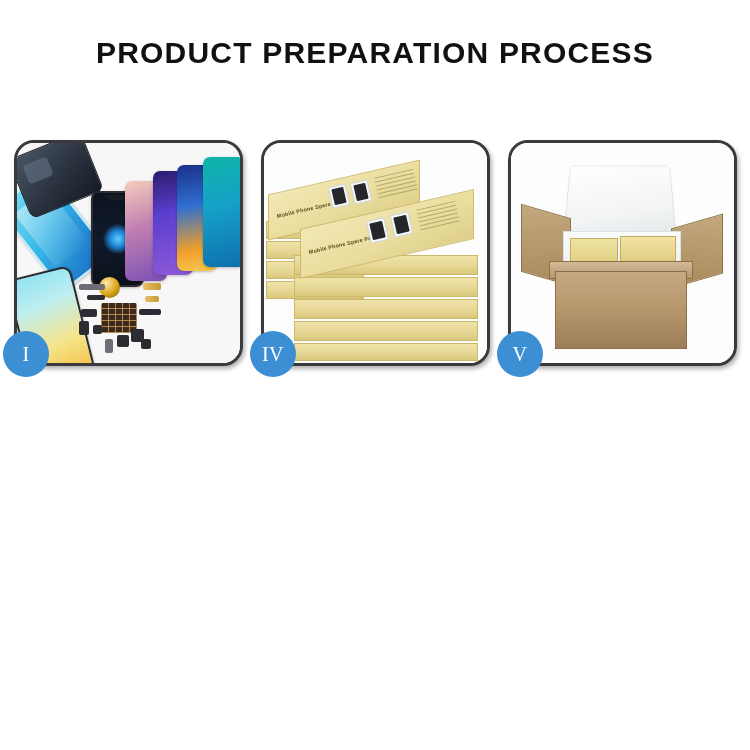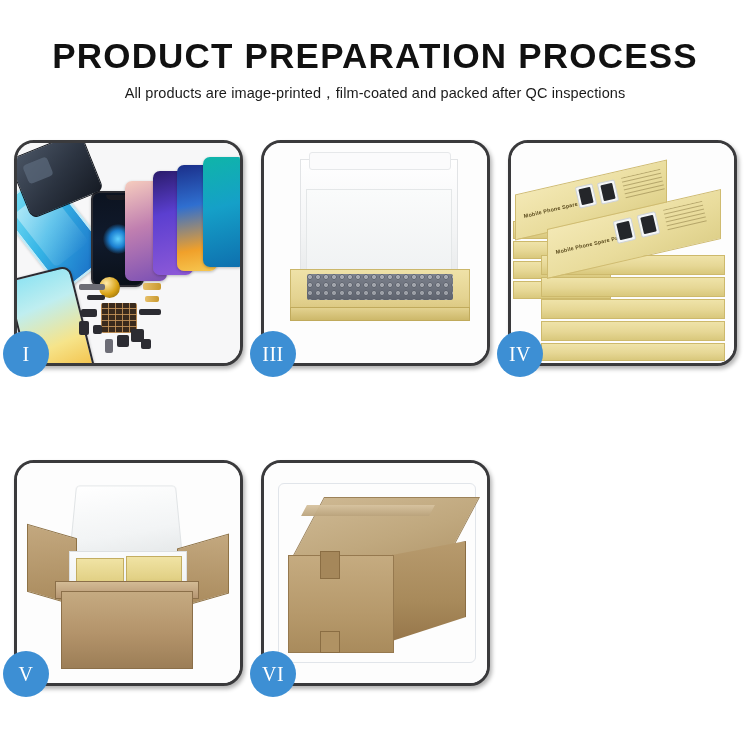--- a/index.html
+++ b/index.html
@@ -9,21 +9,21 @@
     font-family: "Liberation Sans", sans-serif;
     overflow: hidden;
   }
   #page { position: relative; width: 750px; height: 750px; background: #fff; }
 
   
   .title {
     position: absolute; top: 36px; left: 0; width: 750px;
     text-align: center;
     font-family: "Liberation Sans", sans-serif;
-    font-size: 35px; font-weight: 700; letter-spacing: 1.2px;
+    font-size: 30px; font-weight: 700; letter-spacing: 1.2px;
     color: #111; white-space: nowrap;
   }
   .subtitle {
     position: absolute; top: 84px; left: 0; width: 750px;
     text-align: center;
     font-size: 14.5px; font-weight: 400; letter-spacing: .1px;
     color: #1a1a1a; white-space: nowrap;
   }
 
   
@@ -312,21 +312,20 @@
     border:1px solid rgba(220,225,230,.85);
     border-radius:6px;
   }
 </style>
 </head>
 <body>
 
 <div id="page">
 
   <div class="title">PRODUCT PREPARATION PROCESS</div>
-  <div class="subtitle">All products are image-printed，film-coated and packed after QC inspections</div>
 
   <div class="grid">
 
     <div class="panel">
       <div class="panel-inner p1">
         <div class="scr film"></div>
         <div class="scr glass"></div>
         <div class="scr ph-a"></div>
         <div class="scr ph-b"></div>
         <div class="scr ph-c"></div>
@@ -345,31 +344,20 @@
         <div class="prt" style="left:100px;top:192px;width:12px;height:12px;"></div>
         <div class="prt" style="left:114px;top:186px;width:13px;height:13px;"></div>
         <div class="prt" style="left:124px;top:196px;width:10px;height:10px;"></div>
         <div class="prt" style="left:122px;top:166px;width:22px;height:6px;"></div>
         <div class="prt" style="left:70px;top:152px;width:18px;height:5px;"></div>
       </div>
       <div class="badge">I</div>
     </div>
 
 
-    <div class="panel">
-      <div class="panel-inner p3">
-        <div class="lid3"></div>
-        <div class="foam3"></div>
-        <div class="tray3">
-          <div class="tray3inner"></div>
-        </div>
-        <div class="tray3lip"></div>
-      </div>
-      <div class="badge">III</div>
-    </div>
 
     <div class="panel">
       <div class="panel-inner p4">
         <div class="stack">
 
           <div class="kbox" style="left:2px;top:78px;width:96px;height:16px;"></div>
           <div class="kbox" style="left:2px;top:98px;width:96px;height:16px;"></div>
           <div class="kbox" style="left:2px;top:118px;width:96px;height:16px;"></div>
           <div class="kbox" style="left:2px;top:138px;width:96px;height:16px;"></div>
 
@@ -411,27 +399,15 @@
         <div class="foamInner5">
           <div class="ybox5" style="left:6px;top:6px;width:46px;"></div>
           <div class="ybox5" style="left:56px;top:4px;width:54px;"></div>
         </div>
         <div class="cartonRim5"></div>
         <div class="cartonBody5"></div>
       </div>
       <div class="badge">V</div>
     </div>
 
-    <div class="panel">
-      <div class="panel-inner p6">
-        <div class="c6wrap"></div>
-        <div class="c6top"></div>
-        <div class="c6tape"></div>
-        <div class="c6side"></div>
-        <div class="c6front"></div>
-        <div class="c6tab1"></div>
-        <div class="c6tab2"></div>
-      </div>
-      <div class="badge">VI</div>
-    </div>
 
   </div>
 </div>
 
 </body></html>

